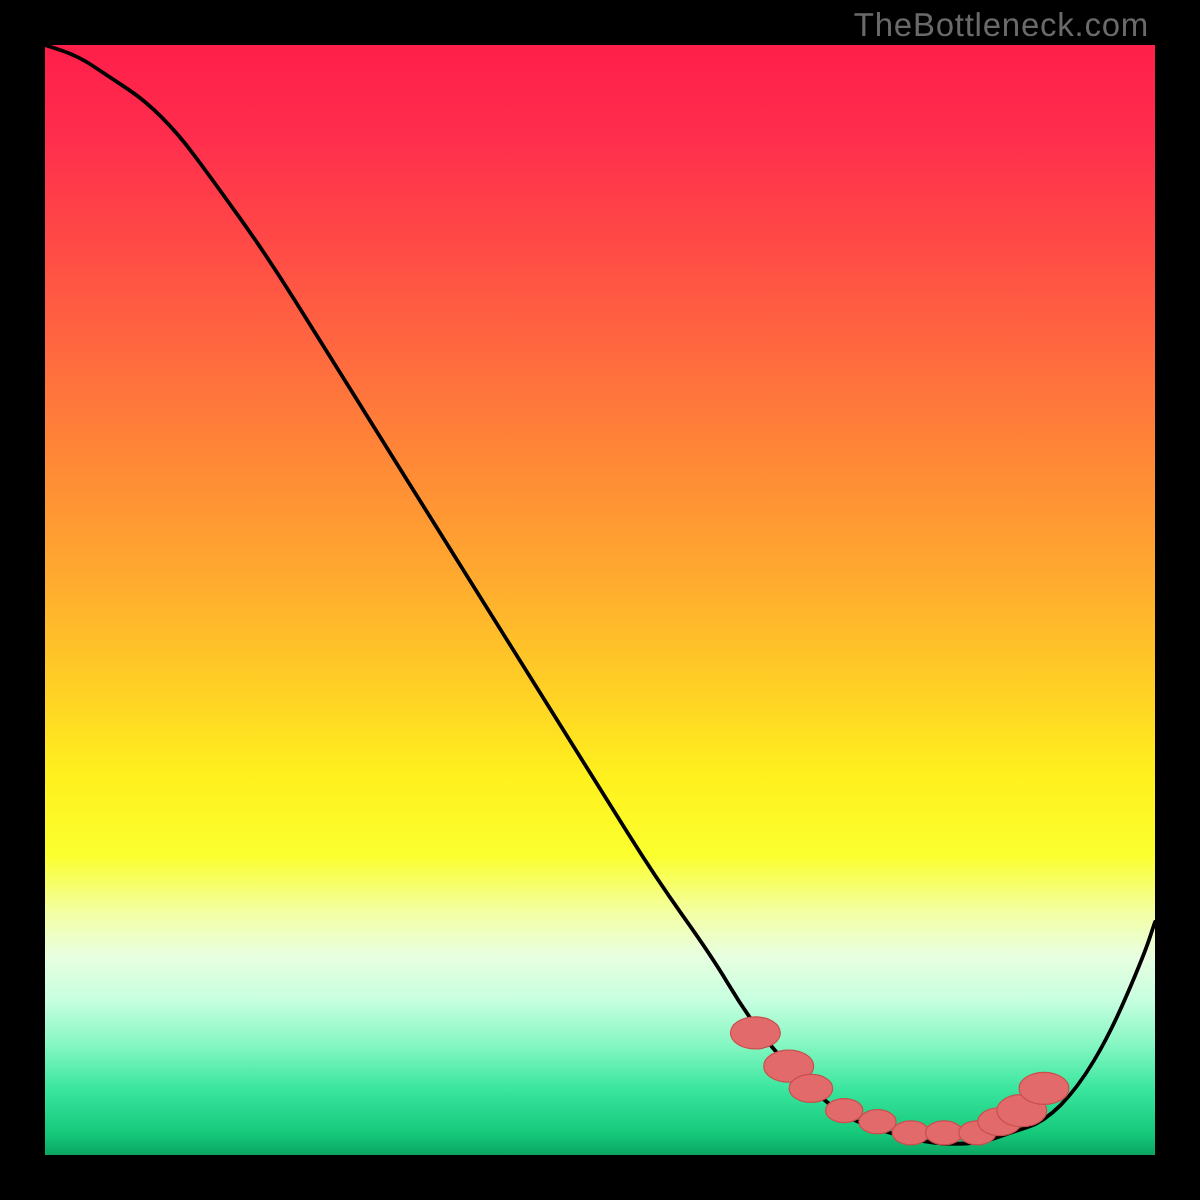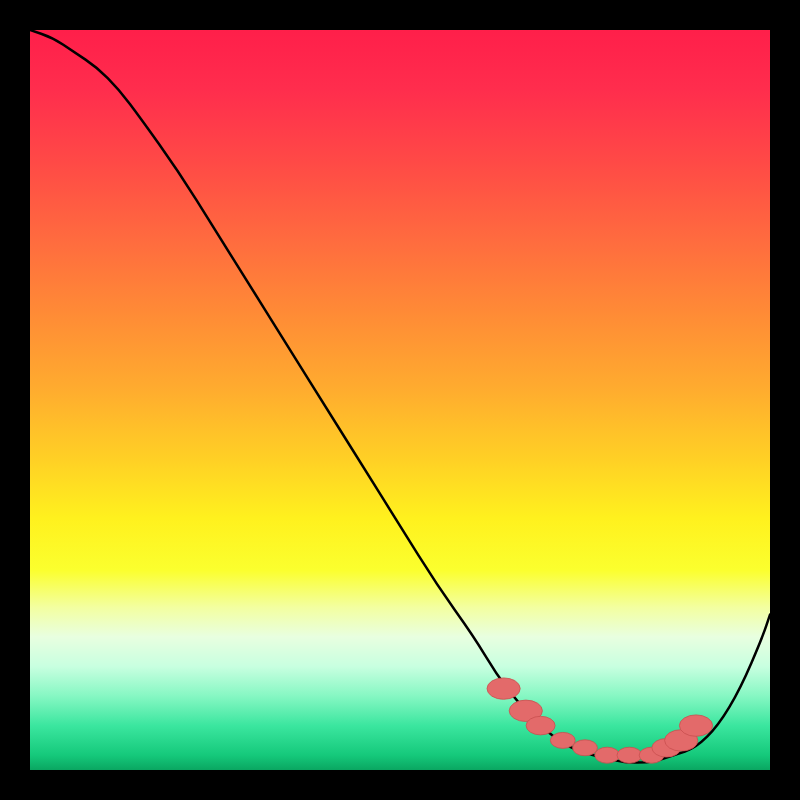--- a/index.html
+++ b/index.html
@@ -61,20 +61,21 @@
     width: 740px;
     height: 740px;
     pointer-events: none;
   }
 </style>
 </head>
 <body>
 
 <div class="frame">
 
+  <div class="watermark">TheBottleneck.com</div>
 
   <div class="plot-area"></div>
 
   <svg class="overlay" viewBox="0 0 740 740" preserveAspectRatio="none">
     <path id="curve-path" fill="none" stroke-width="2.5" stroke-linecap="round" stroke-linejoin="round" d="M 0.0 0.0 Q 0.0 0.0 11.1 3.7 Q 22.2 7.4 33.3 14.8 Q 44.4 22.2 55.5 29.6 Q 66.6 37.0 77.7 48.1 Q 88.8 59.2 99.9 74.0 Q 111.0 88.8 129.5 114.7 Q 148.0 140.6 166.5 170.2 Q 185.0 199.8 203.5 229.4 Q 222.0 259.0 240.5 288.6 Q 259.0 318.2 277.5 347.8 Q 296.0 377.4 314.5 407.0 Q 333.0 436.6 351.5 466.2 Q 370.0 495.8 388.5 525.4 Q 407.0 555.0 425.5 580.9 Q 444.0 606.8 455.1 625.3 Q 466.2 643.8 477.3 658.6 Q 488.4 673.4 503.2 688.2 Q 518.0 703.0 529.1 710.4 Q 540.2 717.8 551.3 721.5 Q 562.4 725.2 577.2 728.9 Q 592.0 732.6 606.8 732.6 Q 621.6 732.6 632.7 728.9 Q 643.8 725.2 654.9 721.5 Q 666.0 717.8 677.1 706.7 Q 688.2 695.6 699.3 677.1 Q 710.4 658.6 721.5 632.7 Q 732.6 606.8 736.3 595.7 T 740.0 584.6" stroke="#000000"></path>
     <g id="markers-group">
         <ellipse cx="473.6" cy="658.6" rx="16.6" ry="10.7" fill="#e36a6a" stroke="#c94f4f" stroke-width="0.8"></ellipse>
         <ellipse cx="495.8" cy="680.8" rx="16.6" ry="10.7" fill="#e36a6a" stroke="#c94f4f" stroke-width="0.8"></ellipse>
         <ellipse cx="510.6" cy="695.6" rx="14.5" ry="9.3" fill="#e36a6a" stroke="#c94f4f" stroke-width="0.8"></ellipse>
         <ellipse cx="532.8" cy="710.4" rx="12.4" ry="8.0" fill="#e36a6a" stroke="#c94f4f" stroke-width="0.8"></ellipse>

